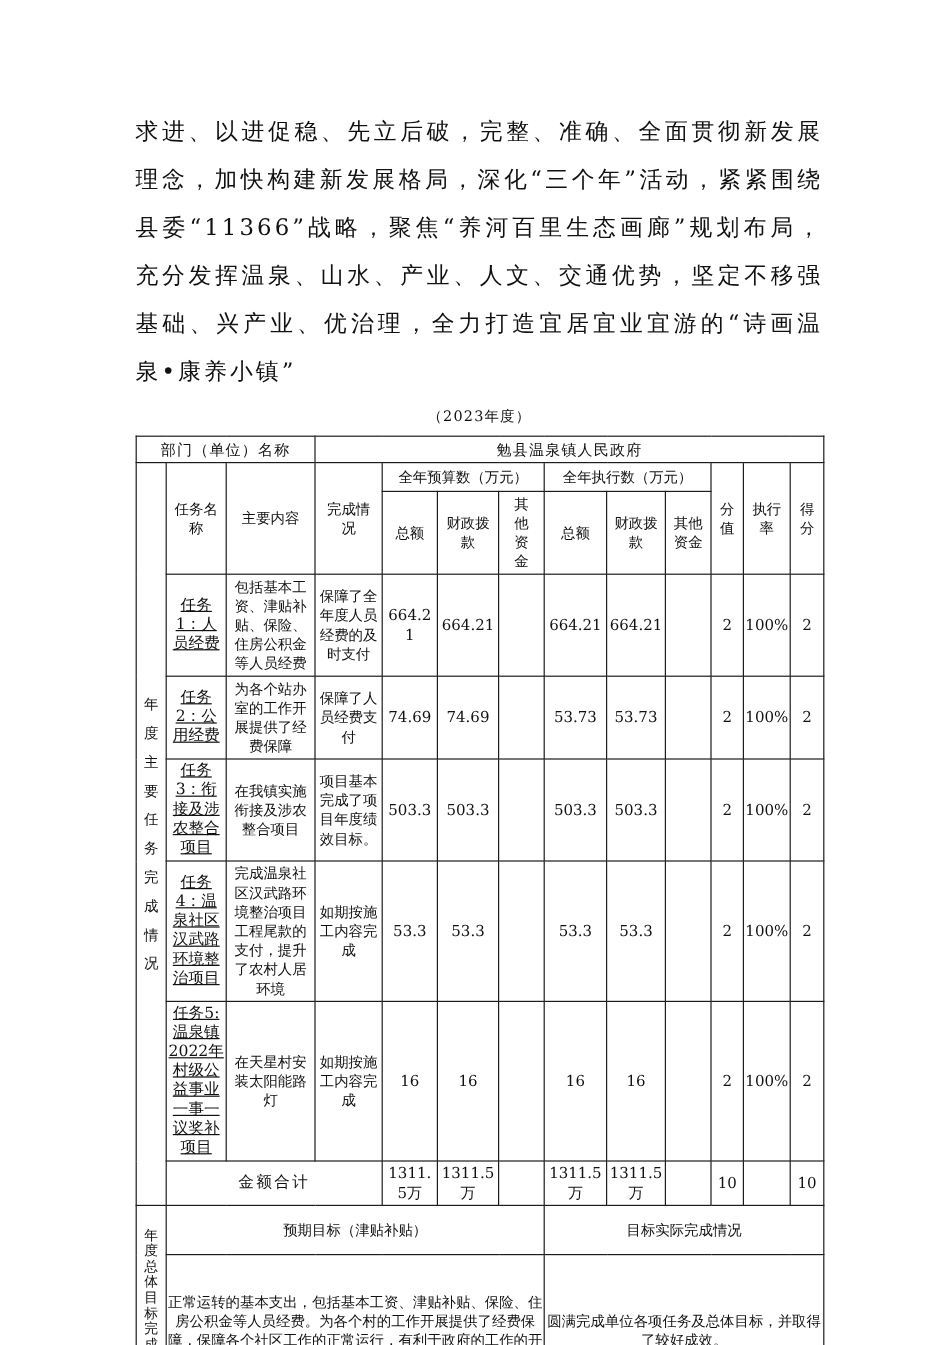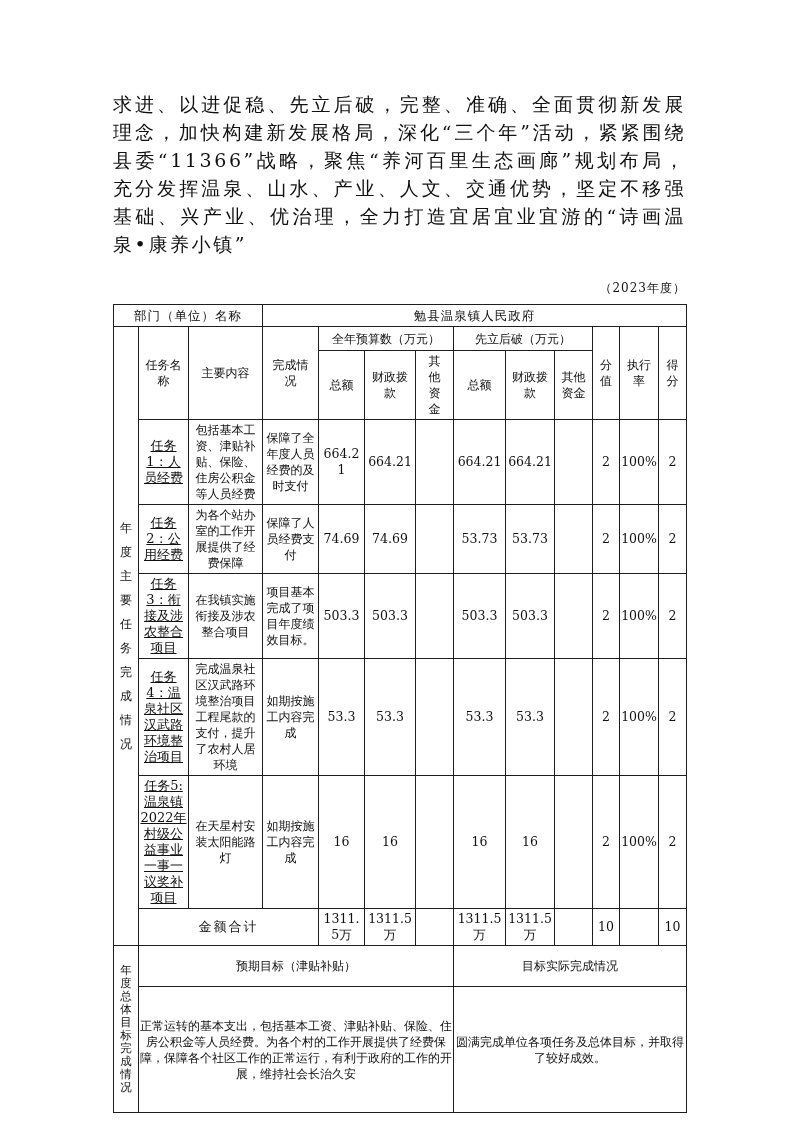--- a/index.html
+++ b/index.html
@@ -10,36 +10,36 @@
     color: #111;
     font-family: "DejaVu Serif", "Liberation Serif", serif;
   }
   .doc {
     width: 573px;
     margin: 0 0 0 113px;
     padding-top: 90px;
   }
   .intro {
     font-size: 19px;
-    line-height: 28px;
+    line-height: 40px;
     letter-spacing: 2.6px;
     text-align: justify;
     text-align-last: left;
     margin: 0;
   }
   .title {
     margin-top: 32px;
     text-align: center;
     font-size: 23px;
     font-weight: bold;
     letter-spacing: 1.5px;
   }
   .subtitle {
-    margin-top: 22px;
-    text-align: right;
+    margin-top: 9px;
+    text-align: center;
     font-size: 12px;
     letter-spacing: 1px;
   }
   table.report {
     margin-top: 7px;
     border-collapse: collapse;
     table-layout: fixed;
     width: 573px;
     font-size: 12px;
   }
@@ -112,21 +112,21 @@
             <div>年度主要任务完成情况</div>
           </td>
       <td rowspan="2">
             <div class="w42">任务名称</div>
           </td>
       <td rowspan="2">主要内容</td>
       <td rowspan="2">
             <div class="w42">完成情况</div>
           </td>
       <td colspan="3">全年预算数（万元）</td>
-      <td colspan="3">先立后破（万元）</td>
+      <td colspan="3">全年执行数（万元）</td>
       <td rowspan="2">
             <div class="w14">分值</div>
           </td>
       <td rowspan="2">
             <div class="w28">执行率</div>
           </td>
       <td rowspan="2">
             <div class="w14">得分</div>
           </td>
     </tr>

